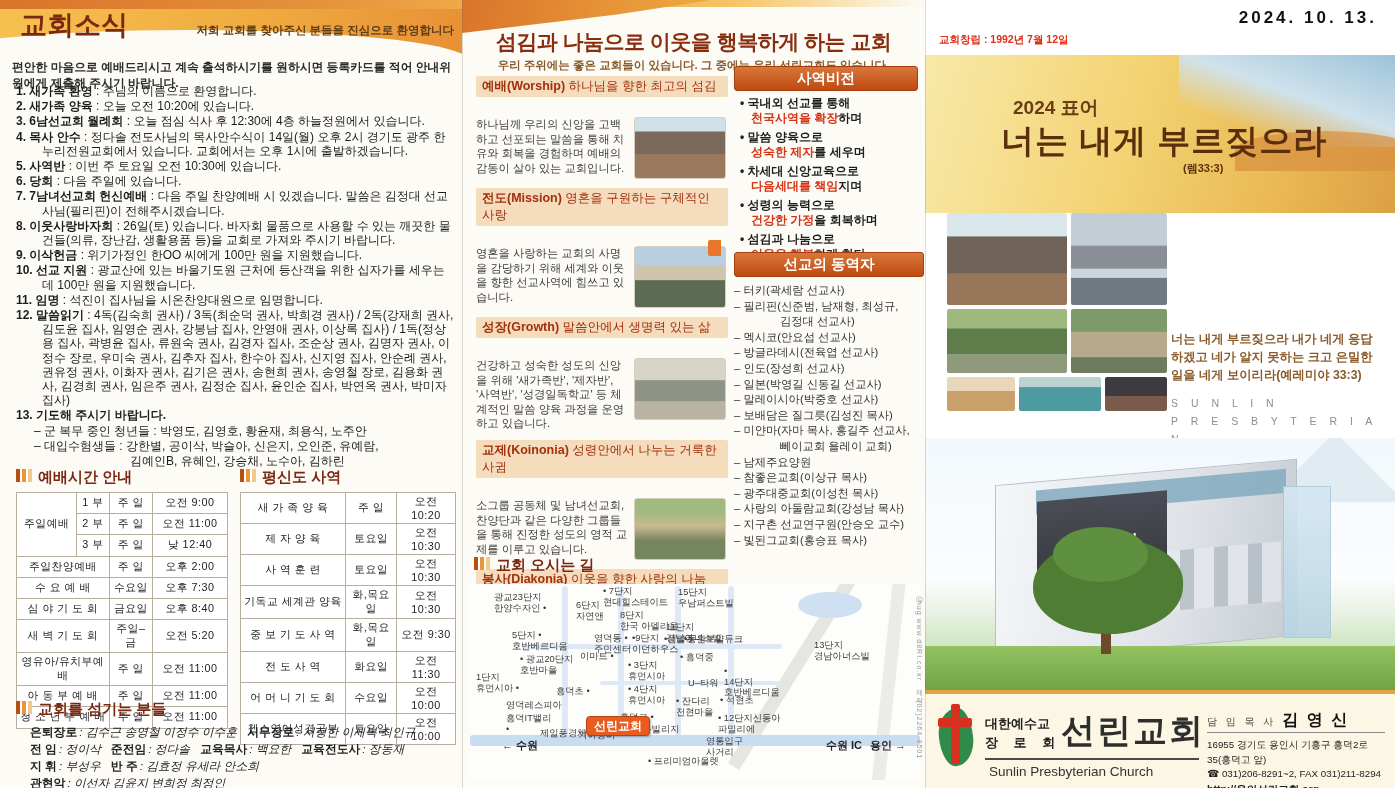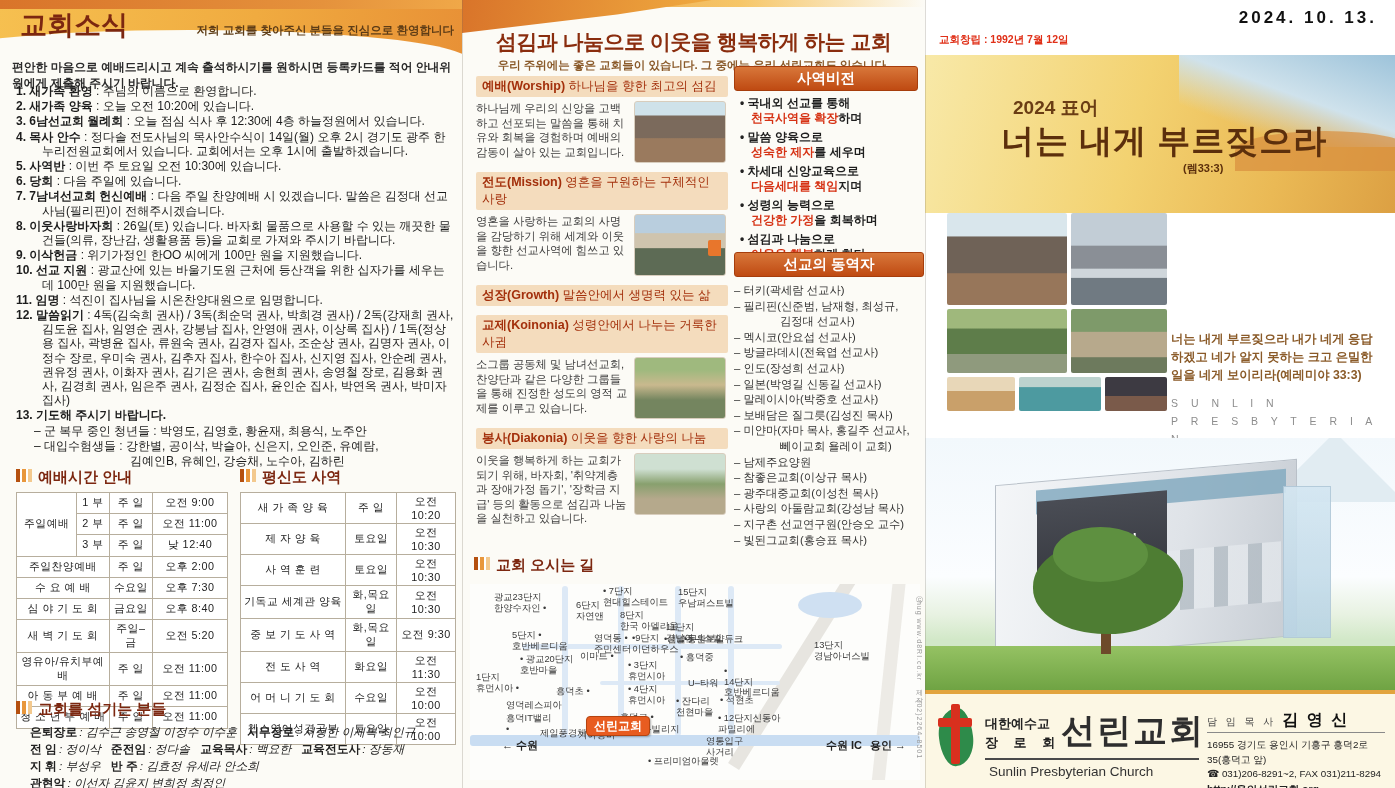--- a/index.html
+++ b/index.html
@@ -59,21 +59,21 @@
       background:linear-gradient(90deg,#e5923c,#f6c668 60%,#fcfbf6);}
   .mp-headline{position:absolute;left:0;top:28px;width:463px;text-align:center;
       font-size:21px;font-weight:bold;color:#8a2d0e;letter-spacing:-.5px;}
   .mp-subhead{position:absolute;left:0;top:58px;width:463px;text-align:center;
       font-size:11.5px;font-weight:bold;color:#8a5a2a;}
 
   .cards{position:absolute;left:14px;top:76px;width:252px;}
   .card{margin-bottom:9px;}
   .card-h{background:#f4dcbd;border-radius:2px;padding:2px 6px;font-size:12.5px;color:#a3300c;}
   .card-h b{font-weight:bold;}
-  .card-body{display:flex;margin-top:4px;}
+  .card-body{display:flex;margin-top:20px;}
   .card-text{width:152px;font-size:11.3px;line-height:14.6px;color:#3c3c3c;}
   .card-photo{width:90px;height:60px;margin-left:6px;border-radius:3px;border:1px solid #d8cdbd;}
   .cards div.card:nth-of-type(1) .card-photo{background:linear-gradient(180deg,#cfe2ea 22%,#7b6a5c 23% 60%,#9a7a5e 61%);}
   .cards div.card:nth-of-type(2) .card-photo{background:linear-gradient(180deg,#b9cede 30%,#cfc4ae 31% 55%,#5d6b55 56%);}
   .cards div.card:nth-of-type(3) .card-photo{background:linear-gradient(180deg,#d8d4c8 35%,#8d9487 36% 70%,#b9b3a2 71%);}
   .cards div.card:nth-of-type(4) .card-photo{background:linear-gradient(180deg,#9fb97e 20%,#c9b98e 45%,#74855f 70%);}
   .cards div.card:nth-of-type(5) .card-photo{background:linear-gradient(180deg,#cfe0d2 25%,#88a06e 50%,#b5a98c 75%);}
 
   .vision{position:absolute;left:272px;top:66px;width:184px;}
   .v-head{background:linear-gradient(180deg,#d8773a,#bf4a12);color:#fff;text-align:center;
@@ -354,20 +354,24 @@
         <div class="card">
           <div class="card-h"><b>전도(Mission)</b><span> 영혼을 구원하는 구체적인 사랑</span></div>
           <div class="card-body">
             <div class="card-text">영혼을 사랑하는 교회의 사명을 감당하기 위해 세계와 이웃을 향한 선교사역에 힘쓰고 있습니다.</div>
             <div class="card-photo"></div>
           </div>
         </div>
 
         <div class="card">
           <div class="card-h"><b>성장(Growth)</b><span> 말씀안에서 생명력 있는 삶</span></div>
+          <div class="card-body">
+            <div class="card-text">건강하고 성숙한 성도의 신앙을 위해 '새가족반', '제자반', '사역반', '성경일독학교' 등 체계적인 말씀 양육 과정을 운영하고 있습니다.</div>
+            <div class="card-photo"></div>
+          </div>
         </div>
 
         <div class="card">
           <div class="card-h"><b>교제(Koinonia)</b><span> 성령안에서 나누는 거룩한 사귐</span></div>
           <div class="card-body">
             <div class="card-text">소그룹 공동체 및 남녀선교회, 찬양단과 같은 다양한 그룹들을 통해 진정한 성도의 영적 교제를 이루고 있습니다.</div>
             <div class="card-photo"></div>
           </div>
         </div>
 

